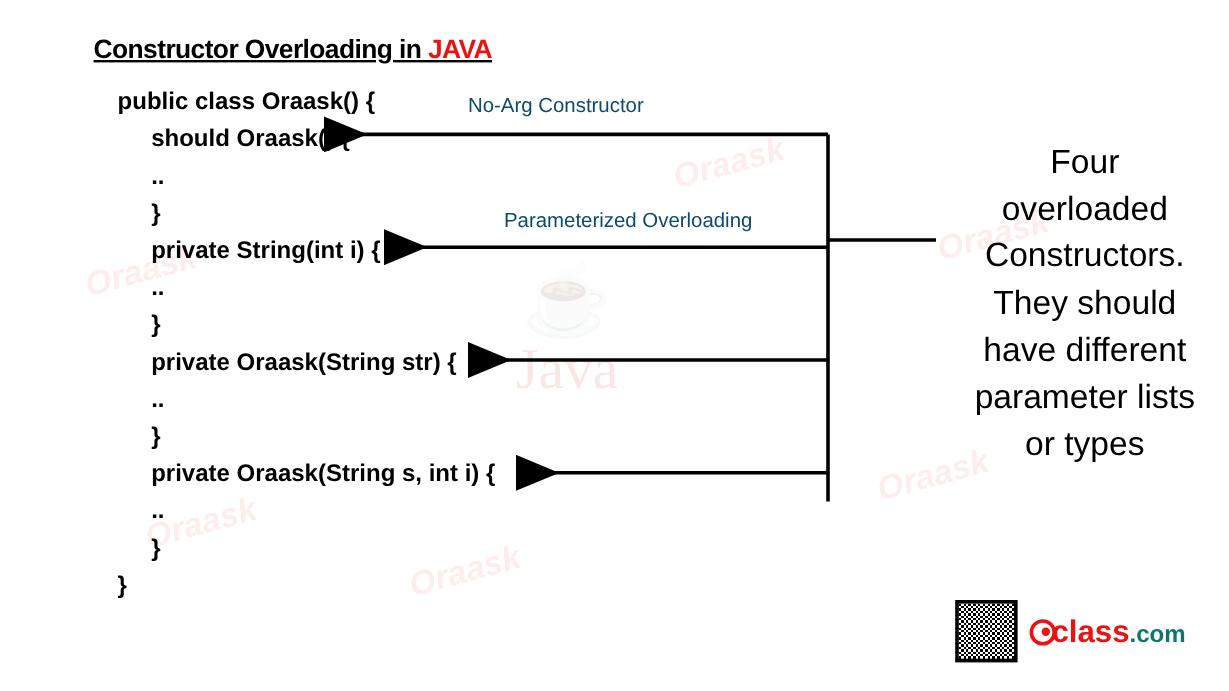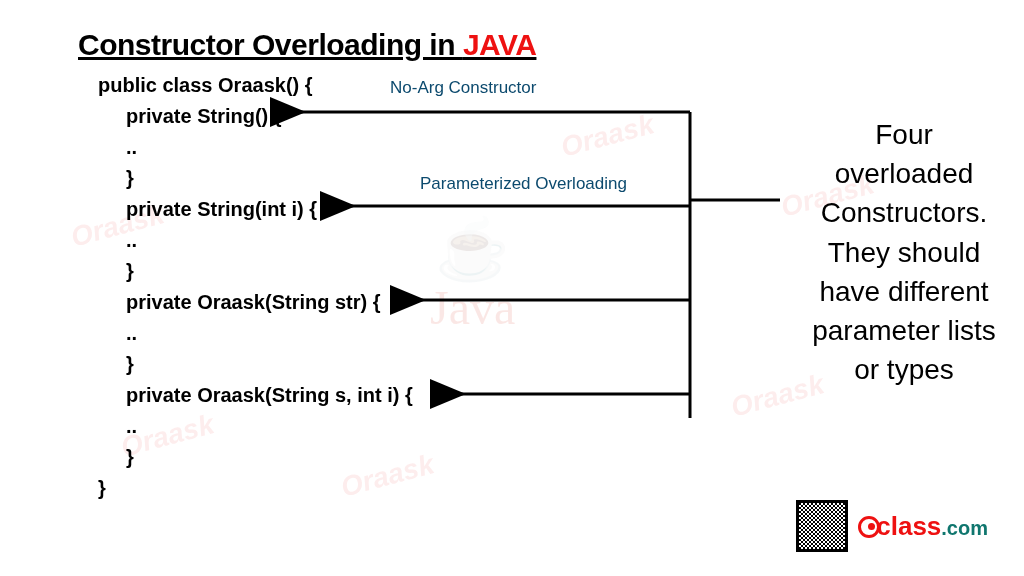--- a/index.html
+++ b/index.html
@@ -35,21 +35,21 @@
   }
   .java-wm .txt {
     font-size: 48px;
     color: #d43;
     font-family: Georgia, serif;
   }
   .title {
     position: absolute;
     left: 78px;
     top: 28px;
-    font-size: 30px;
+    font-size: 22px;
     font-weight: 900;
     font-family: 'Arial Black', Arial, sans-serif;
     text-decoration: underline;
     letter-spacing: -0.5px;
   }
   .title .jred { color: #e11; }
   .code {
     position: absolute;
     left: 98px;
     top: 70px;
@@ -138,21 +138,21 @@
   <div class="cup">☕</div>
   <div class="txt">Java</div>
 </div>
 
 <div class="title">
   <span>Constructor Overloading in </span><span class="jred">JAVA</span>
 </div>
 
 <div class="code">
   <span>public class Oraask() {</span><br>
-  <span class="in1">private String() {</span>
+  <span class="in1">should Oraask() {</span>
   <span class="in1">..</span>
   <span class="in1">}</span>
   <span class="in1">private String(int i) {</span>
   <span class="in1">..</span>
   <span class="in1">}</span>
   <span class="in1">private Oraask(String str) {</span>
   <span class="in1">..</span>
   <span class="in1">}</span>
   <span class="in1">private Oraask(String s, int i) {</span>
   <span class="in1">..</span>

